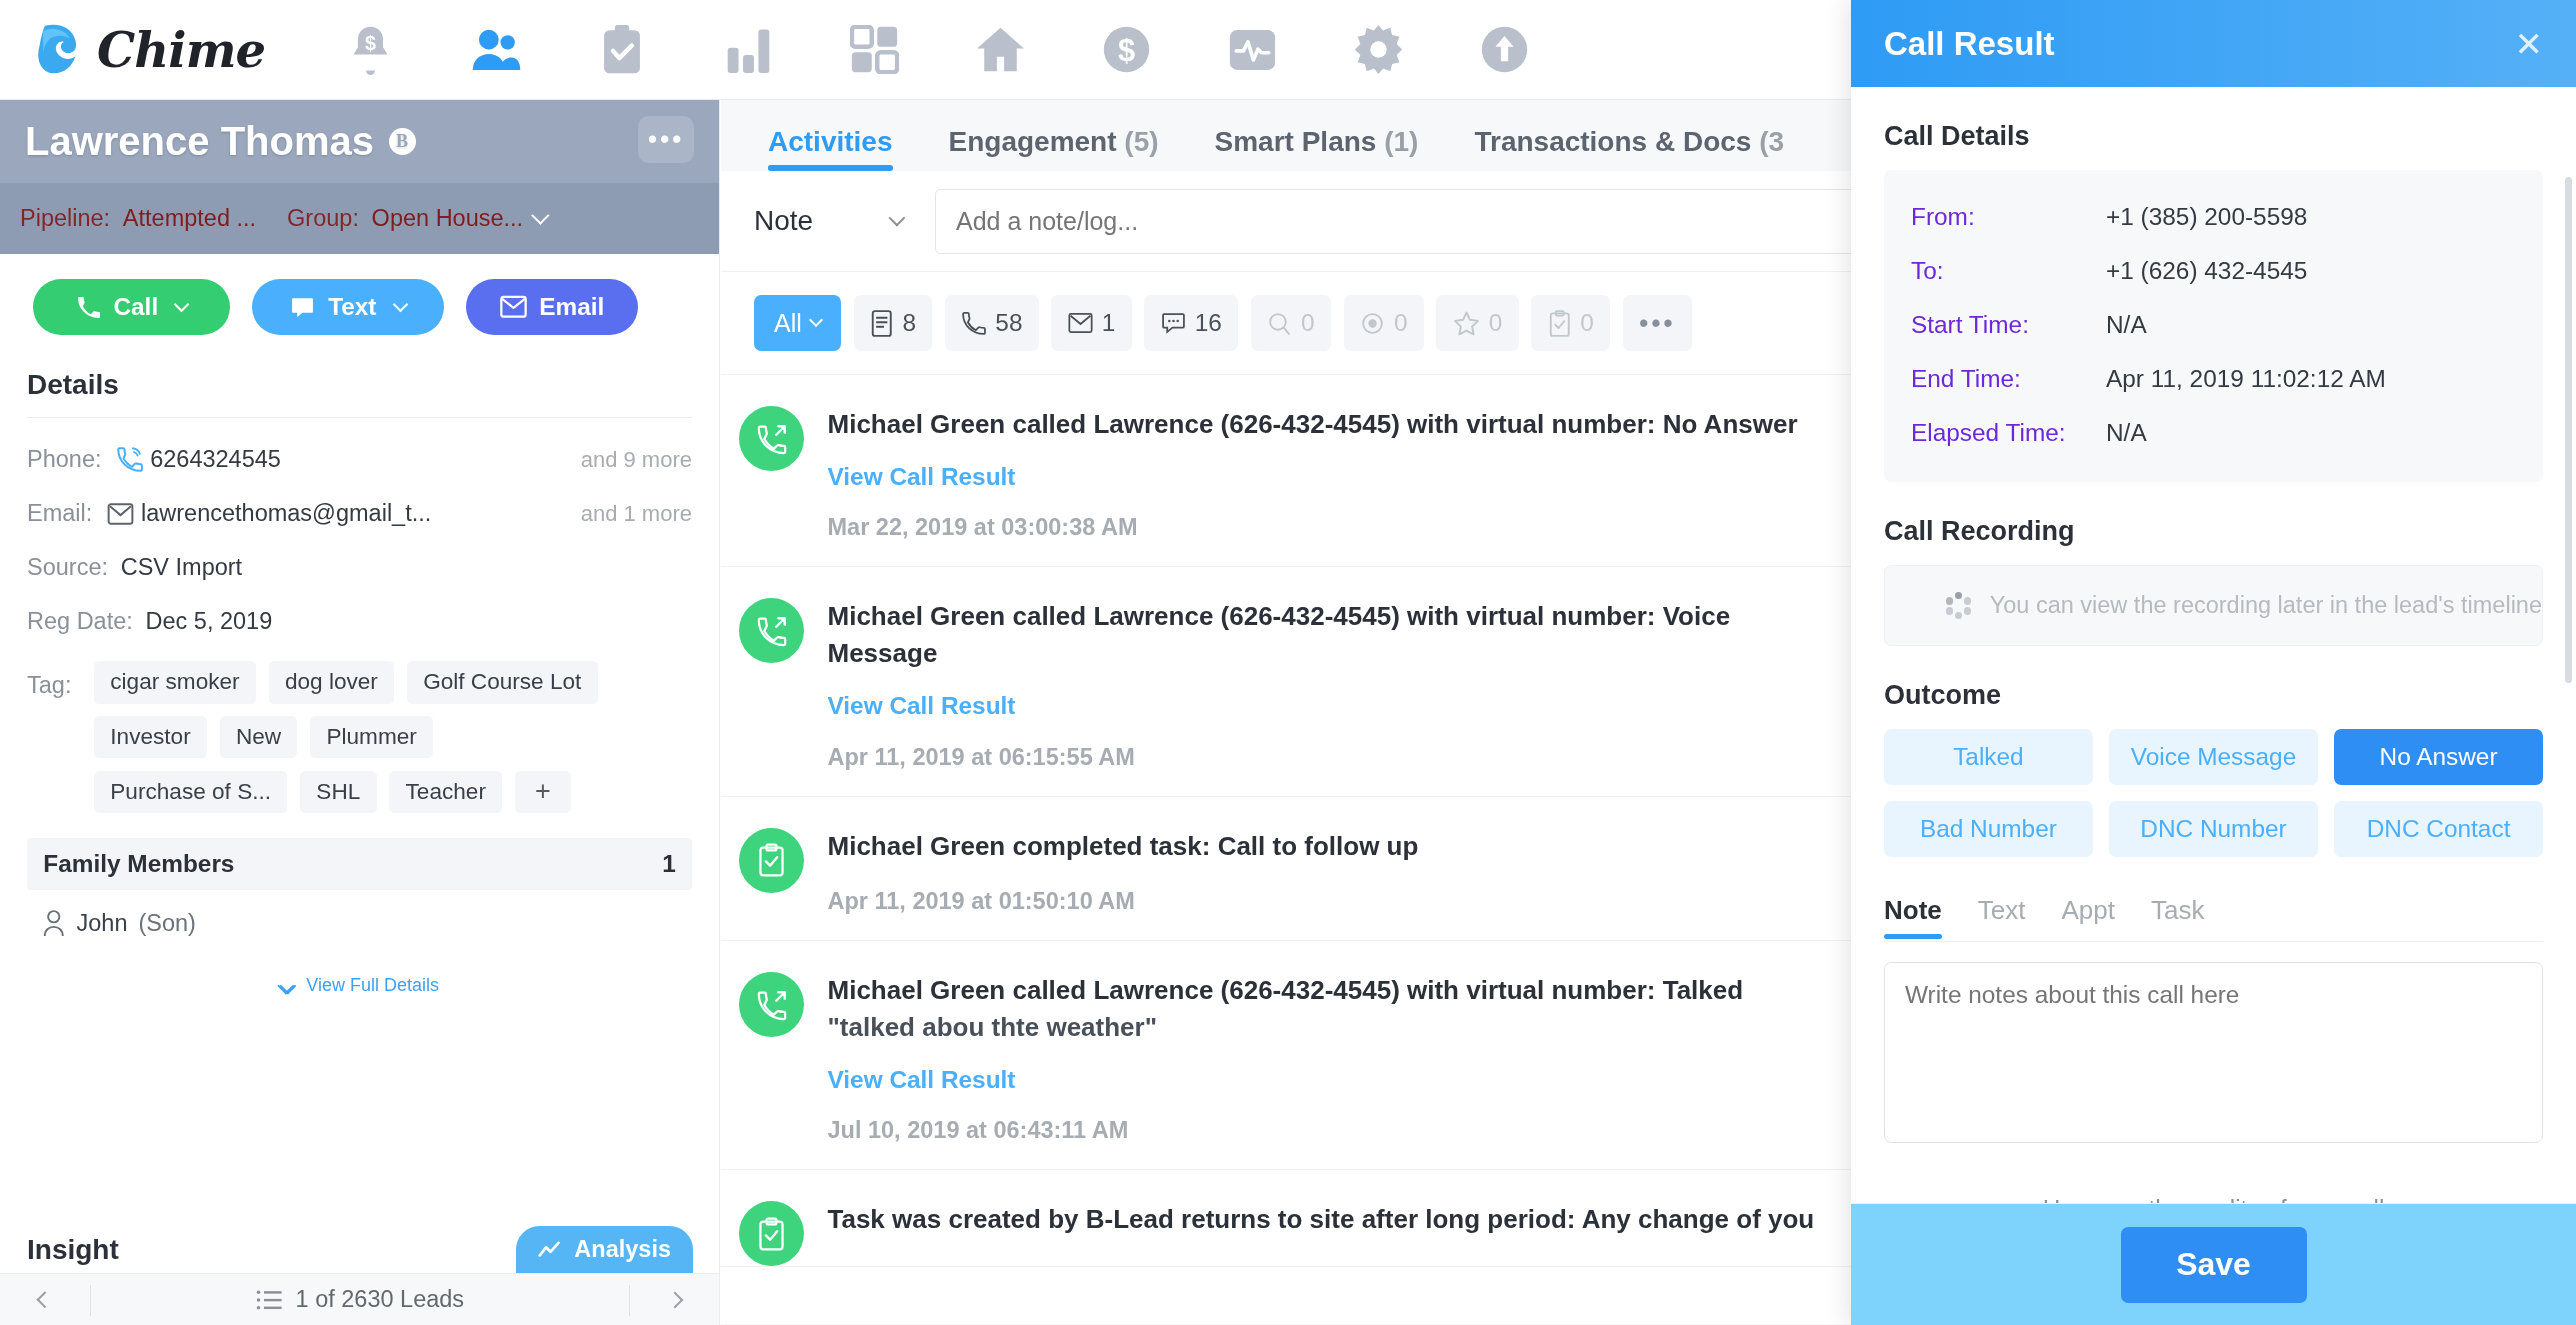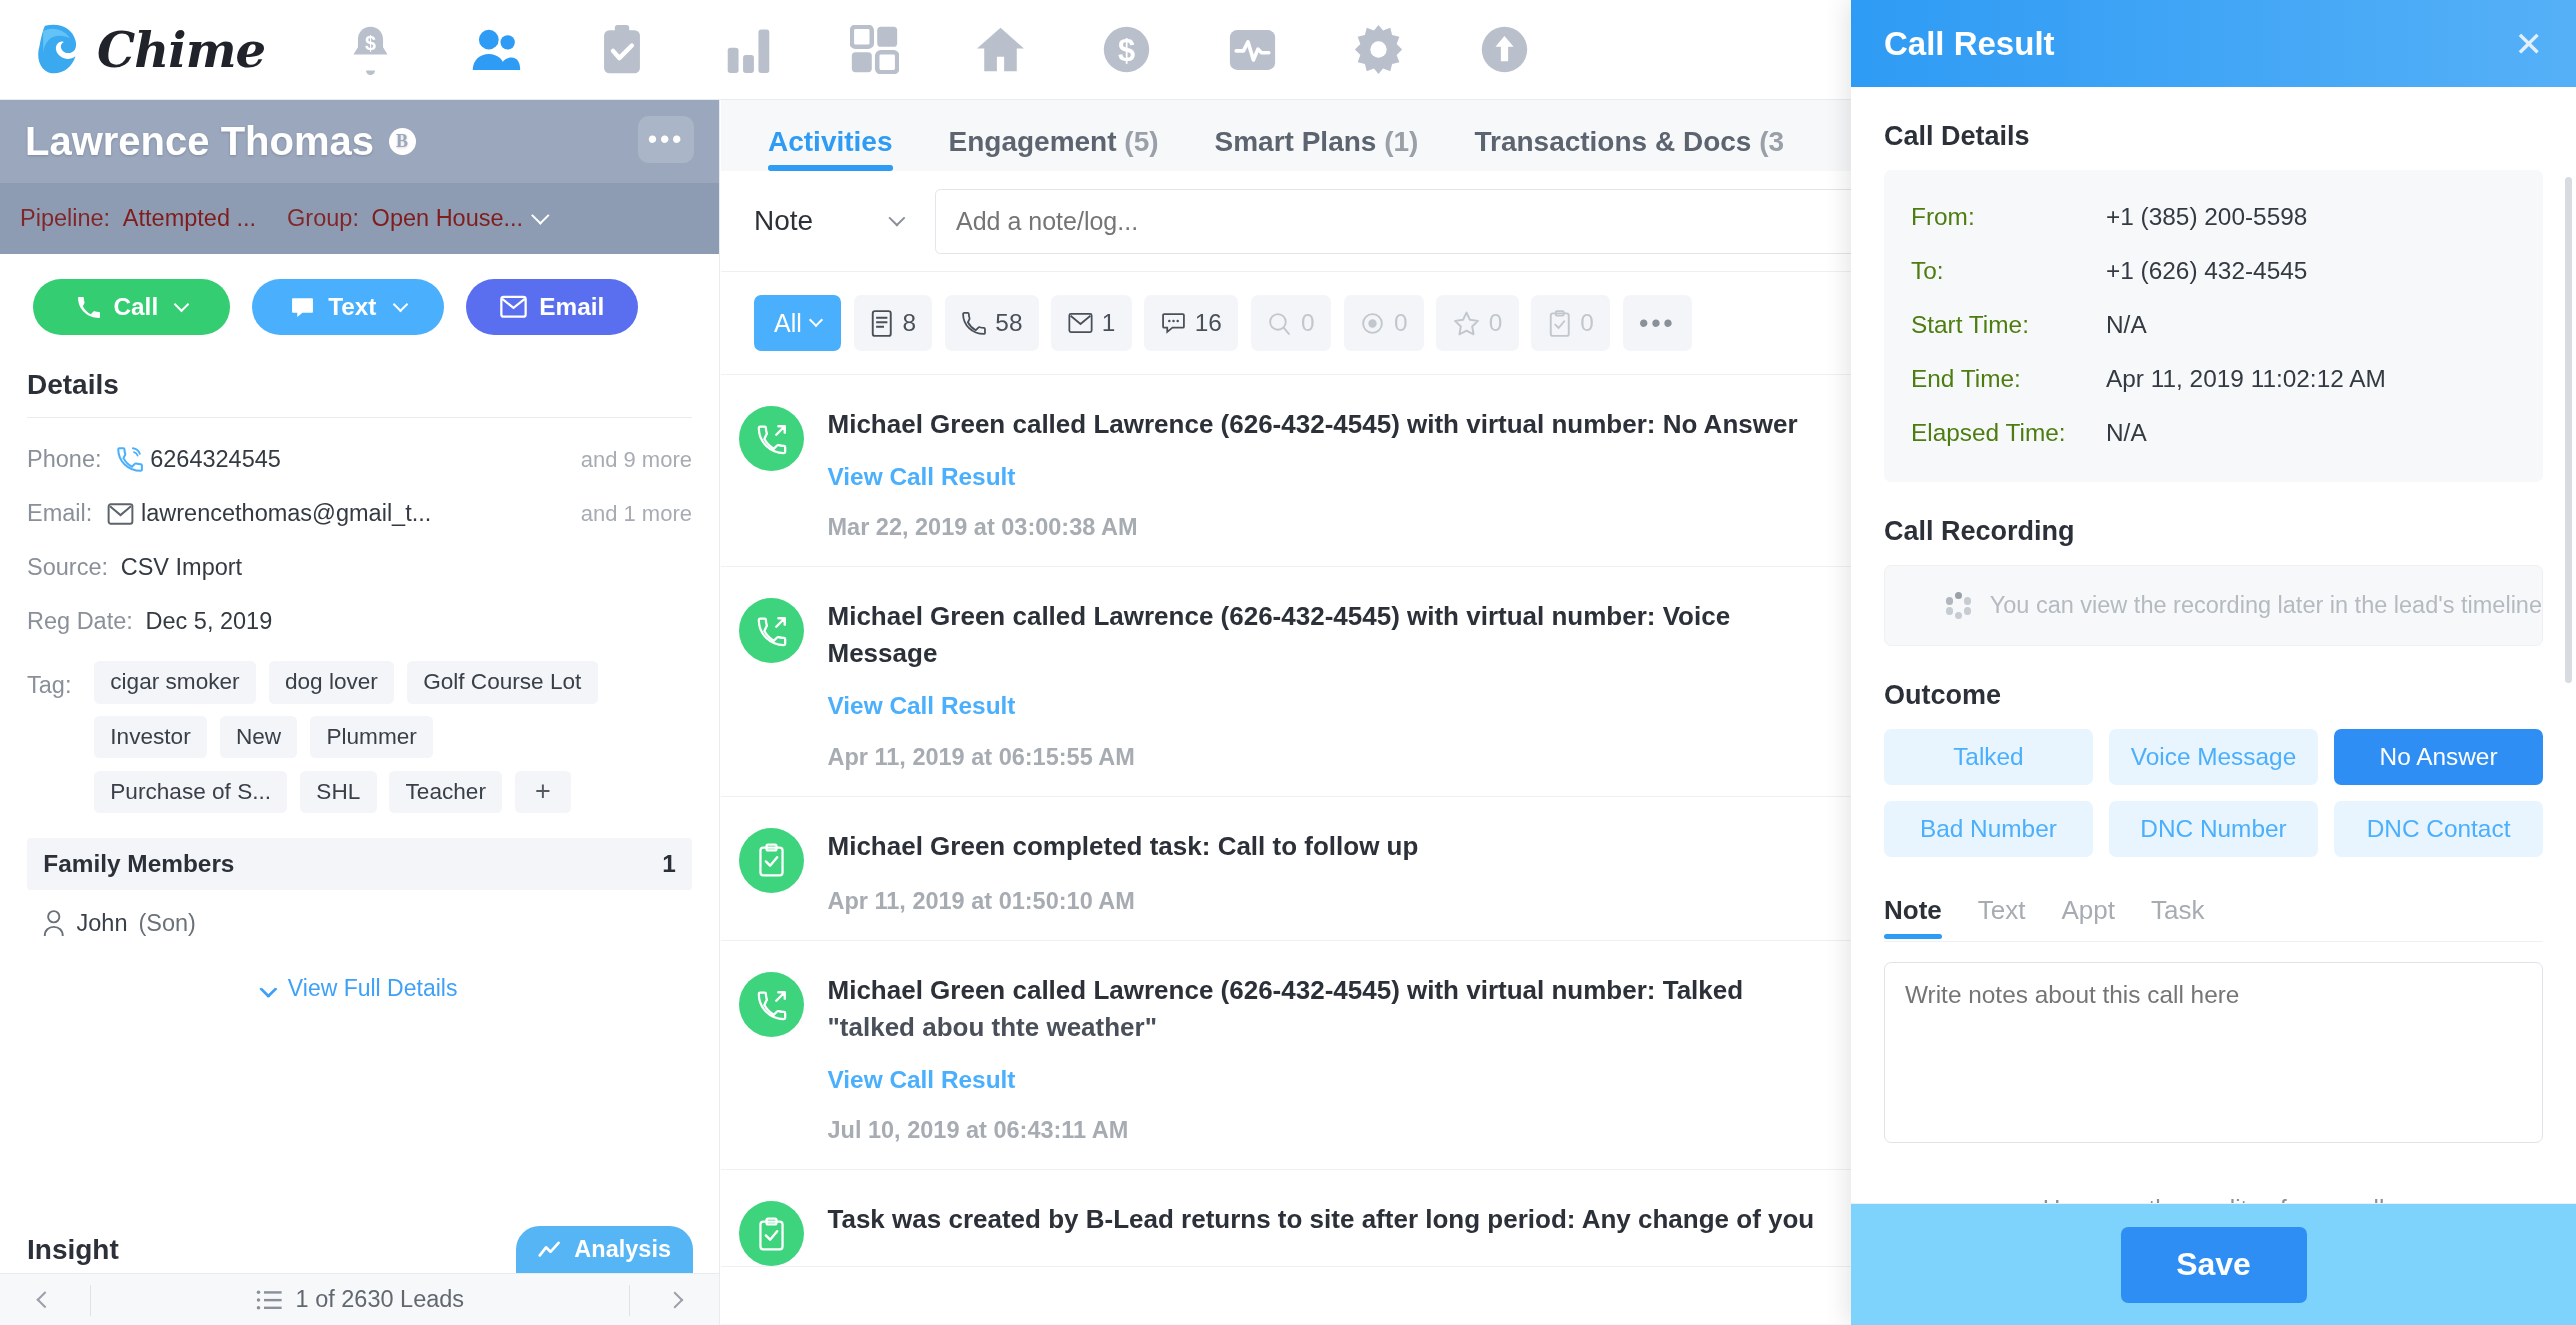--- a/index.html
+++ b/index.html
@@ -121,21 +121,21 @@
   #family-bar .t { font-size: 24.4px; font-weight: 700; color: #2c3038; }
   #family-bar .c { font-size: 24.4px; font-weight: 700; color: #2c3038; }
   #family-member {
     display: flex; align-items: center; margin: 20px 0 0 42px;
     font-size: 23.5px; color: #3a4049; gap: 11px;
   }
   #family-member .rel { color: #6b7179; }
 
   #view-full {
     display: flex; align-items: center; justify-content: center;
-    gap: 12.7px; margin-top: 38px; color: #3ea0f7; font-size: 23px; cursor: pointer;
+    gap: 12.7px; margin-top: 38px; color: #3ea0f7; font-size: 18px; cursor: pointer;
   }
   .dchev {
     display: inline-block; width: 11.8px; height: 11.8px;
     border-right: 2.7px solid #3ea0f7; border-bottom: 2.7px solid #3ea0f7;
     transform: rotate(45deg);
   }
   .dchev2 { margin-left: -10px; }
 
   #insight-row {
     position: absolute; left: 0; bottom: 52px; width: 720px;
@@ -254,21 +254,21 @@
   }
   #panel-body { flex: 1; overflow: hidden; padding: 0 33px; position: relative; }
   .p-h {
     font-size: 27px; font-weight: 700; color: #2c3038;
     margin-top: 34px; margin-bottom: 18px;
   }
   #call-details-box {
     background: #f6f8fa; border-radius: 7.2px; padding: 20px 27px 22px 27px;
   }
   .cd-row { display: flex; align-items: center; height: 54px; font-size: 24.4px; }
-  .cd-l { width: 195px; color: #4d7c0f; flex: none; }
+  .cd-l { width: 195px; color: #6d28d9; flex: none; }
   .cd-v { color: #343a42; }
 
   #recording-box {
     background: #f6f8fa; border: 0.9px solid #eef0f3; border-radius: 7.2px;
     height: 81px; display: flex; align-items: center; padding-left: 25px; gap: 18px; justify-content: flex-end;
   }
   #recording-text { font-size: 23.5px; color: #b5bac0; }
   .spinner-dots { width: 27px; height: 27px; position: relative; flex: none; }
   .spinner-dots i {
     position: absolute; width: 7.2px; height: 7.2px; border-radius: 50%; background: #c7ccd2;

